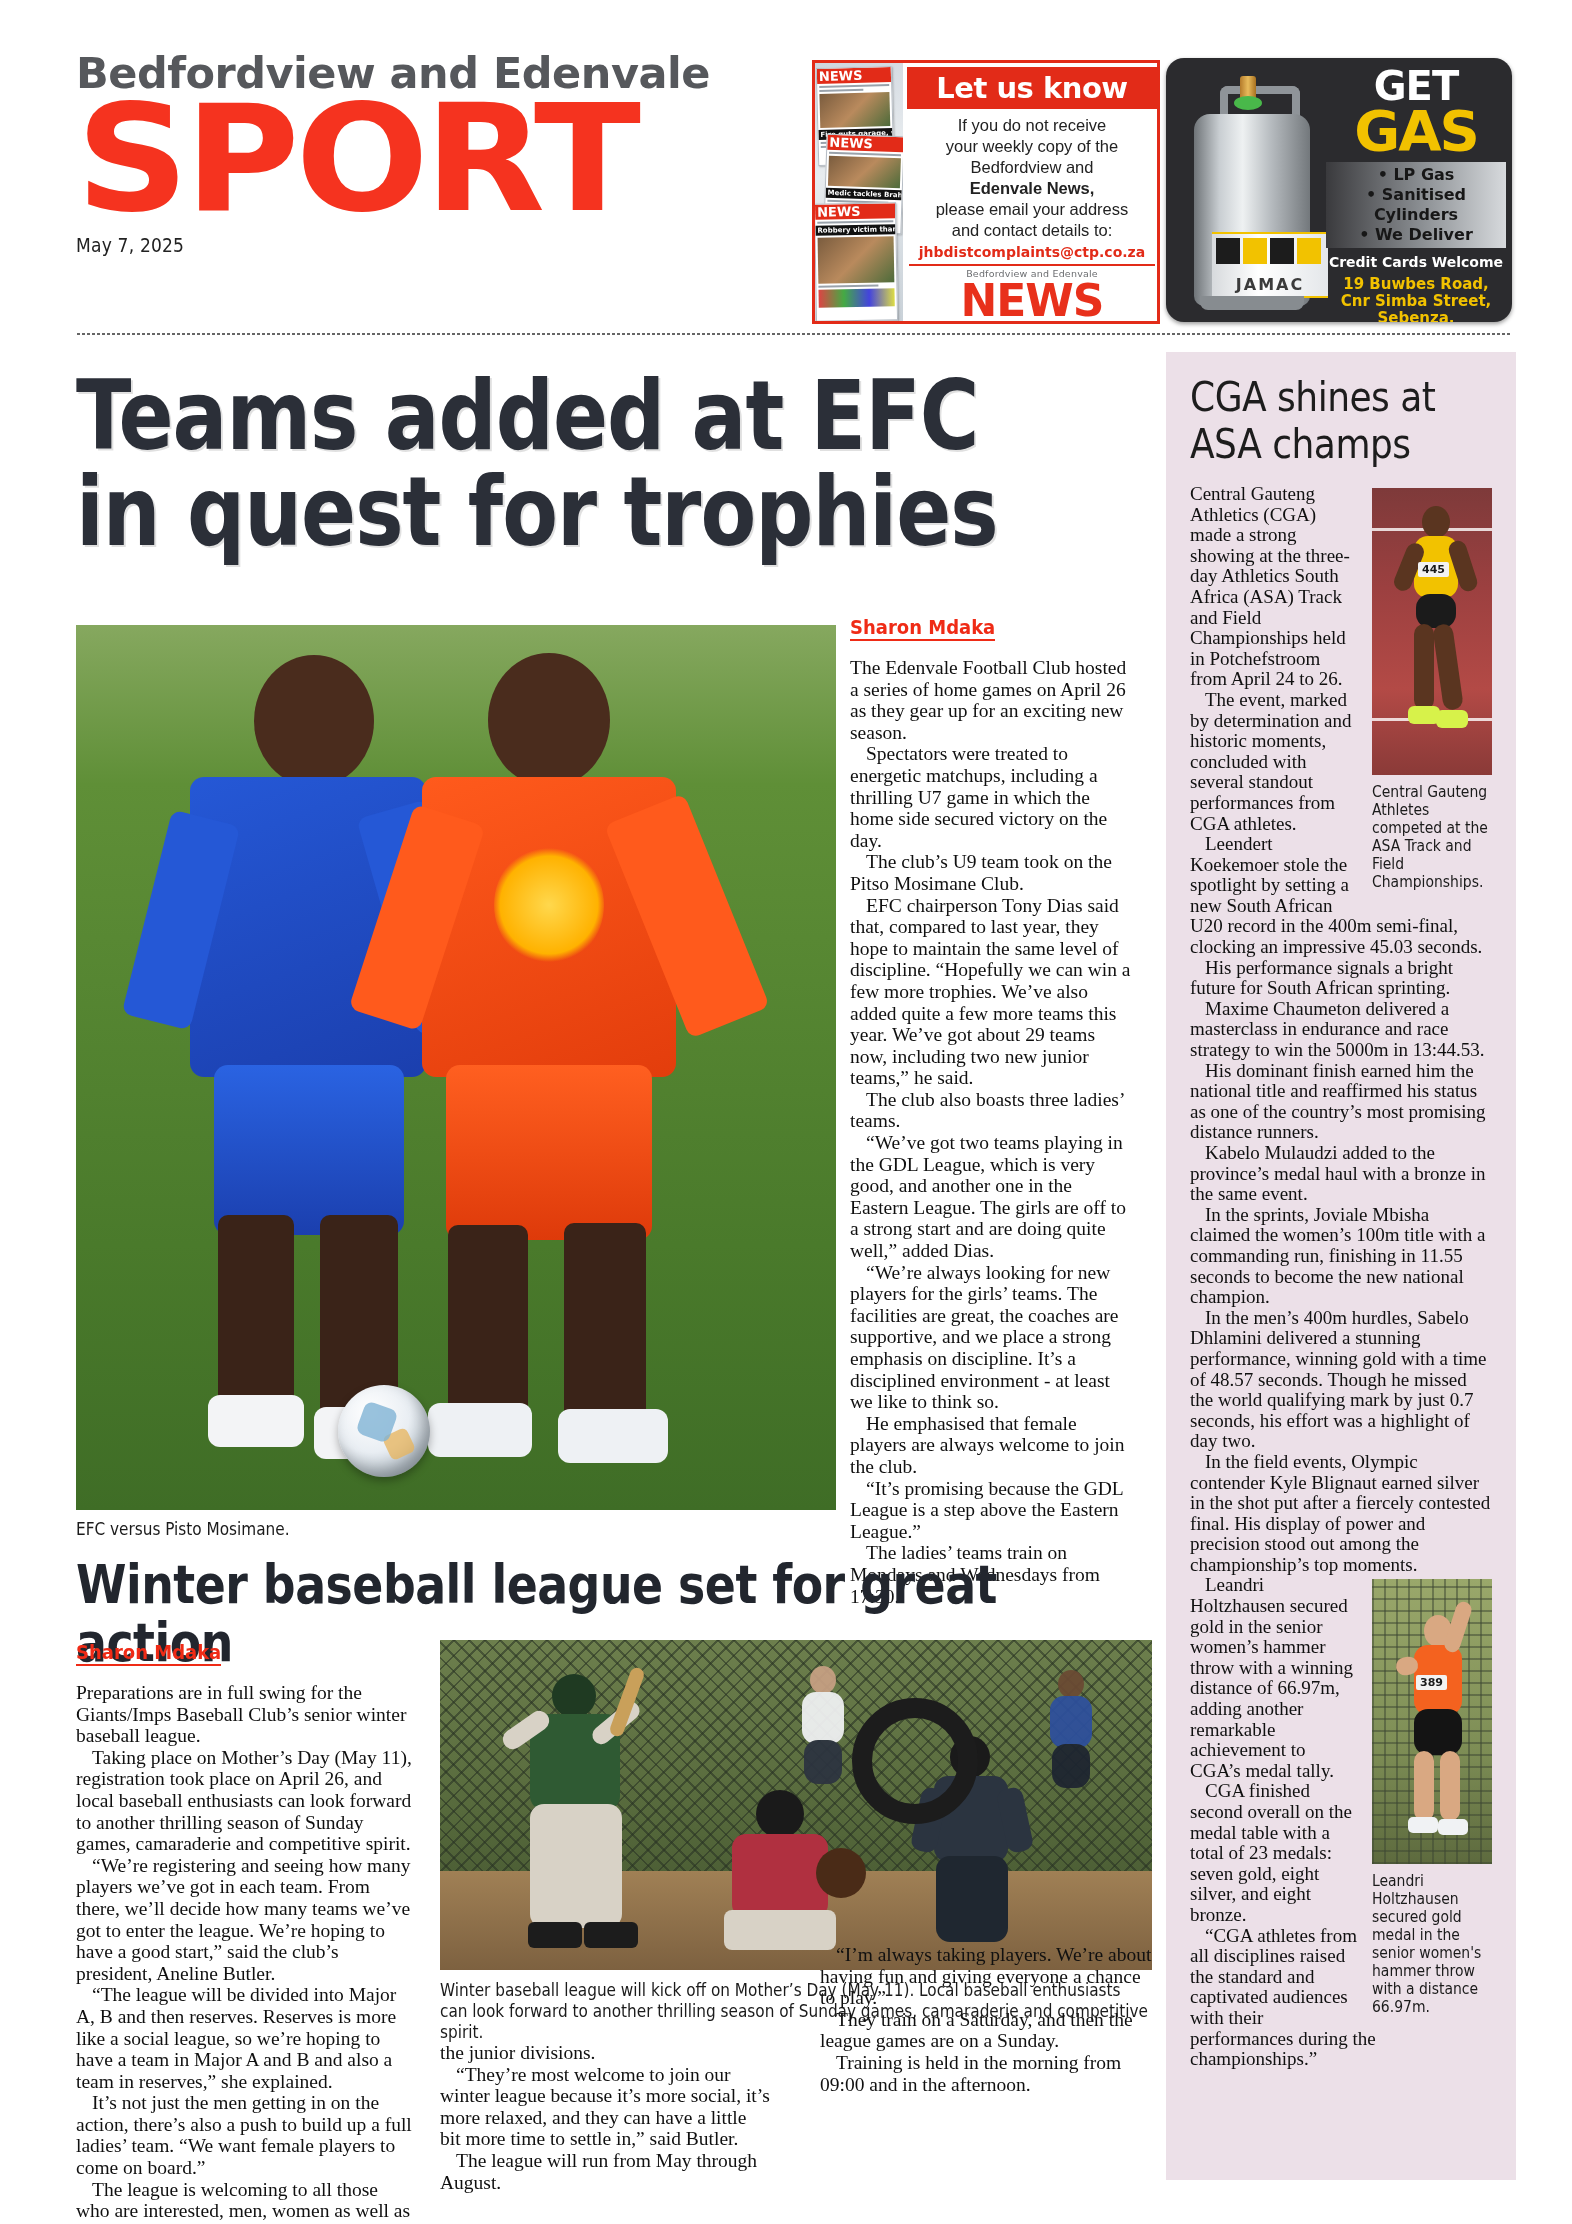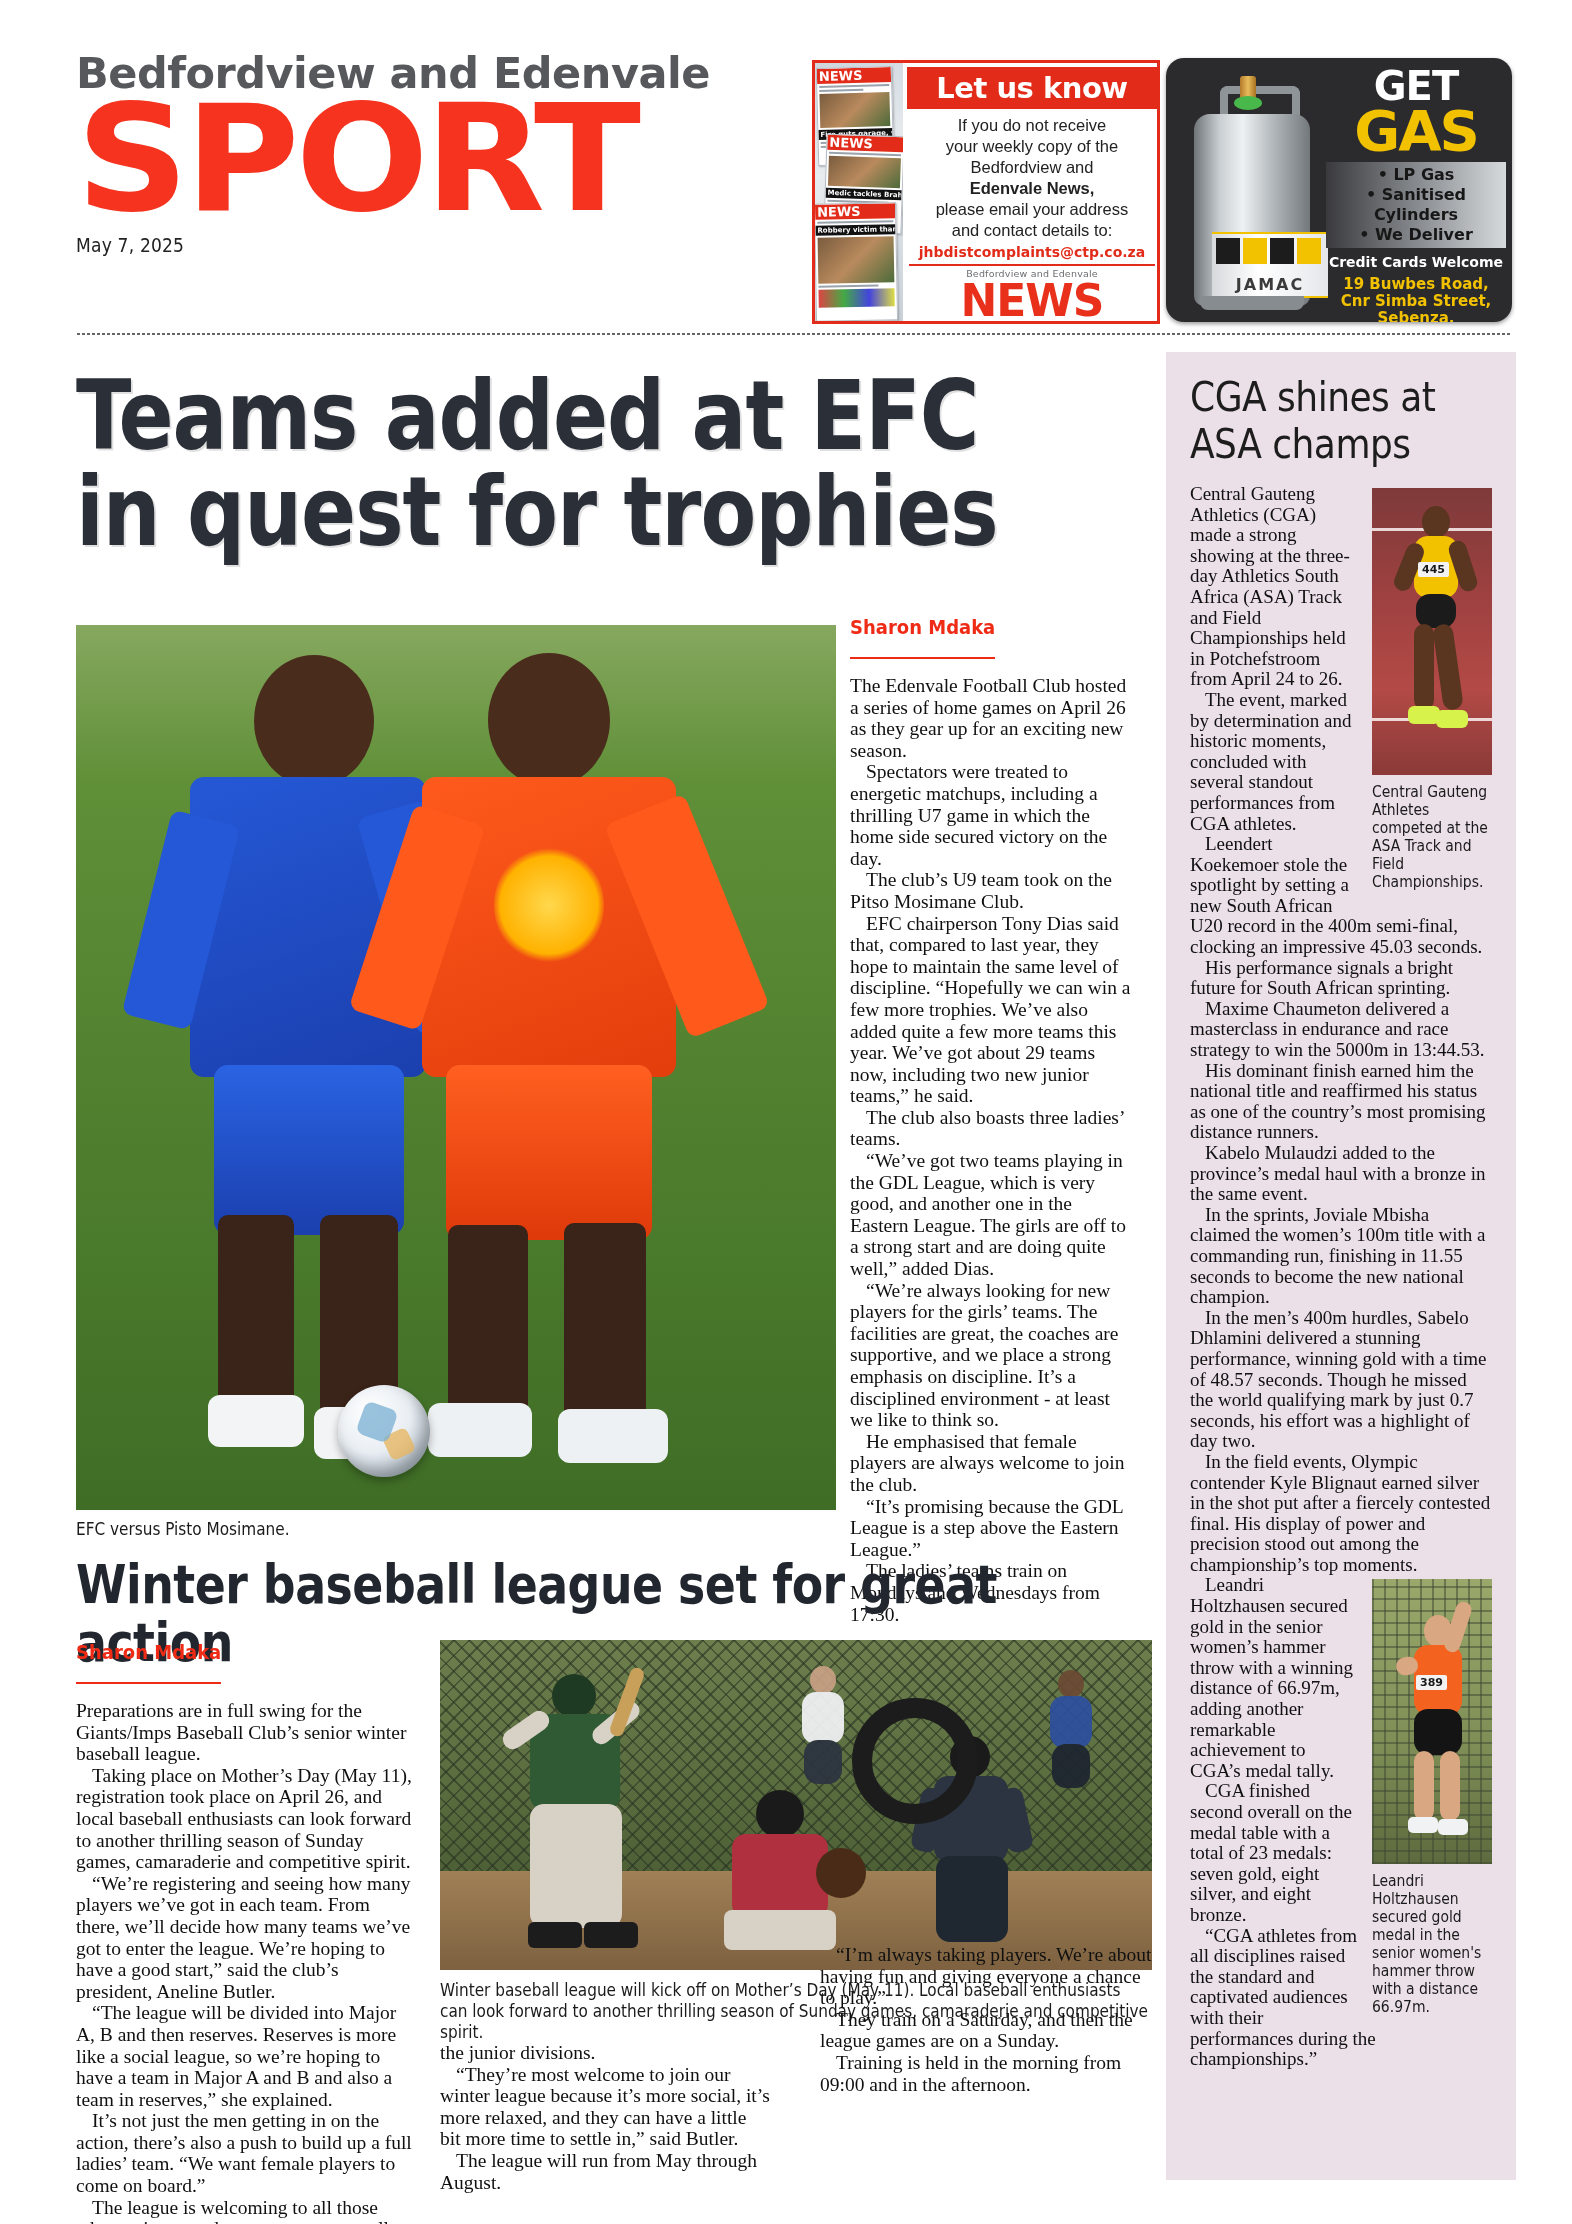--- a/index.html
+++ b/index.html
@@ -170,21 +170,21 @@
     position:absolute; left:76px; top:1519px; width:760px;
     font-family:"DejaVu Sans Condensed","Liberation Sans", sans-serif;
     font-size:17px; color:#1b1b1b;
   }
   .story-col {
     position:absolute; left:850px; top:615px; width:282px;
   }
   .byline {
     font-family:"DejaVu Sans Condensed","Liberation Sans", sans-serif;
     font-weight:700; font-size:20px; color:#ef2b16;
-    border-bottom:2px solid #ef2b16; display:inline-block; padding-bottom:18px;
+    border-bottom:2px solid #ef2b16; display:inline-block; padding-bottom:0;
     margin-bottom:16px;
   }
   p.body {
     font-family:"Liberation Serif", serif;
     font-size:19.5px; line-height:21.6px; margin:0; text-indent:16px;
     text-align:left; color:#101010;
   }
   p.body.first { text-indent:0; }
 
   

